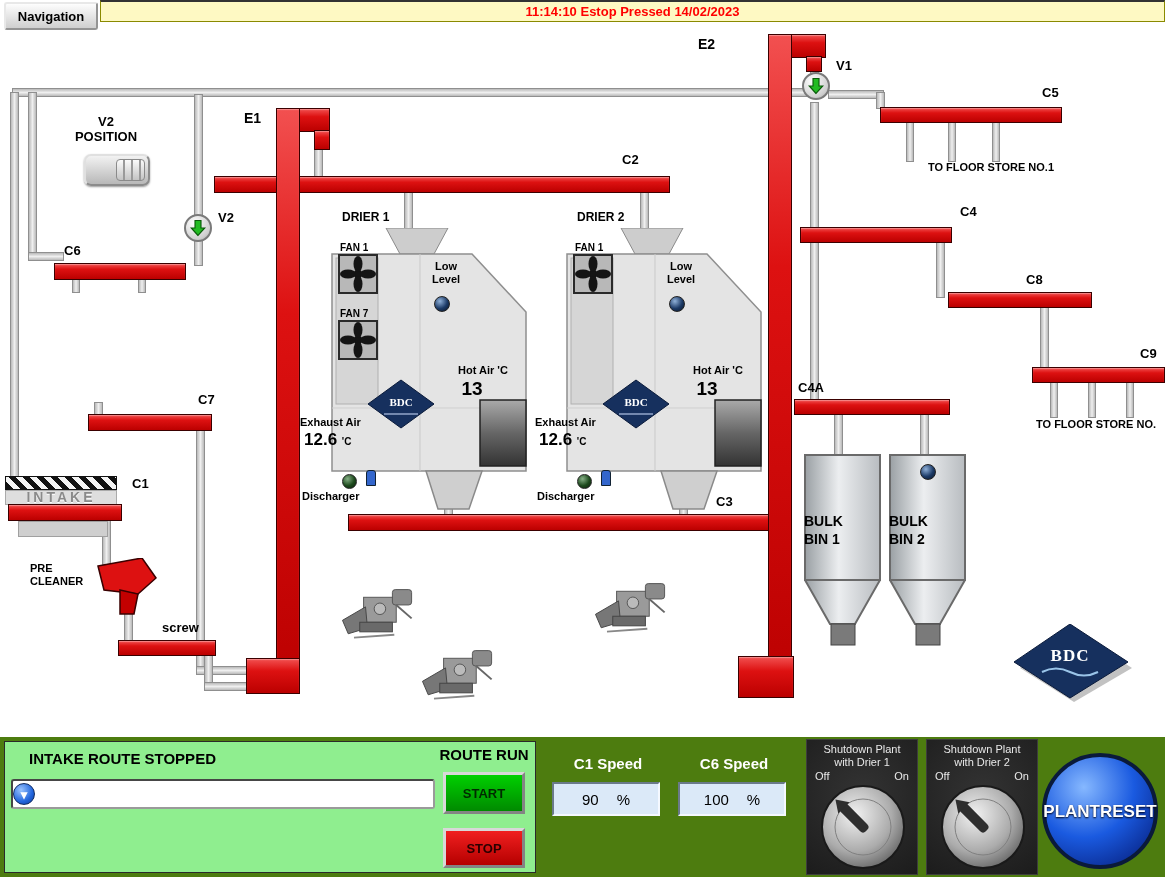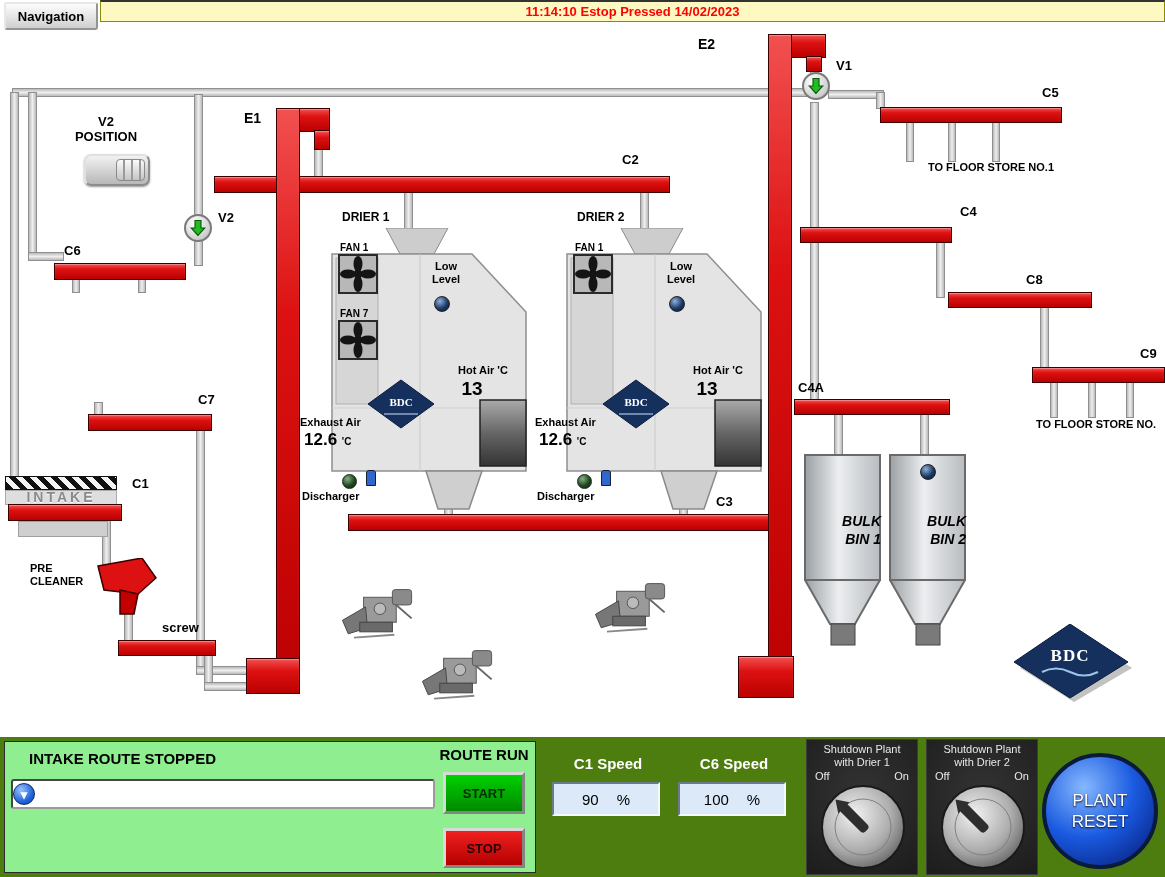--- a/index.html
+++ b/index.html
@@ -34,21 +34,21 @@
             background:linear-gradient(180deg,#fbfbfb,#c4c4c4); border:1px solid #8a8a8a;
             background-image:repeating-linear-gradient(90deg,transparent 0 6px,#9a9a9a 6px 8px),linear-gradient(180deg,#fbfbfb,#c4c4c4); }
 
   .gray-comp { position:absolute; z-index:2; }
 
   .drier { position:absolute; width:198px; height:290px; z-index:2; }
   .drier .ov { position:absolute; font-weight:bold; color:#000; z-index:4; }
   .fanbox { position:absolute; width:40px; height:40px; z-index:4; }
 
   .bin { position:absolute; width:77px; height:192px; z-index:2; }
-  .bin .bintxt { position:absolute; left:0; right:0; top:58px; text-align:right; font-weight:bold; font-size:14px; color:#000; line-height:18px; z-index:4;font-style:italic; }
+  .bin .bintxt { position:absolute; left:0; right:0; top:58px; text-align:left; font-weight:bold; font-size:14px; color:#000; line-height:18px; z-index:4; }
 
   .bottombar { position:absolute; left:0; top:737px; width:1165px; height:140px; background:#4d7c0f; z-index:8; }
   .greenpanel { position:absolute; left:4px; top:4px; width:532px; height:132px; background:#8fee8f; border:1px solid #2a2a2a; }
   .routebox { position:absolute; left:6px; top:37px; width:424px; height:30px; background:#ffffff; border:2px inset #9a9a9a;
               border-radius:3px; display:flex; align-items:center; }
   .routebox .rtxt { flex:1; padding-left:8px; font-style:italic; font-weight:bold; font-size:12px; color:#15154f; white-space:nowrap; overflow:hidden; }
   .chev { width:22px; height:22px; border-radius:50%; margin-right:4px; flex:0 0 22px;
           background:radial-gradient(circle at 35% 30%,#9ac4ff,#2266dd 60%,#0b3a99); border:1px solid #102a60;
           color:#fff; font-size:13px; font-weight:bold; display:flex; align-items:center; justify-content:center; line-height:1; }
   .btn3d { position:absolute; border:3px outset #d8d8d8; font-weight:bold; font-size:13px; font-family:"Liberation Sans",sans-serif; }
@@ -57,22 +57,22 @@
               border-color:#6a7a8a #f4f8ff #f4f8ff #6a7a8a; display:flex; align-items:center; justify-content:center; gap:18px;
               font-size:15px; color:#000; }
   .switchtile { position:absolute; width:112px; height:136px; top:2px; background:radial-gradient(circle at 50% 40%,#333,#1c1c1c);
                 border:1px solid #3d3d3d; color:#e8e8e8; font-size:11px; }
   .switchtile .l1 { position:absolute; left:0; right:0; top:3px; text-align:center; }
   .switchtile .l2 { position:absolute; left:0; right:0; top:16px; text-align:center; }
   .switchtile .off { position:absolute; left:8px; top:30px; }
   .switchtile .on { position:absolute; right:8px; top:30px; }
   .resetbtn { position:absolute; left:1042px; top:16px; width:116px; height:116px; border-radius:50%;
               background:radial-gradient(circle at 35% 28%,#86b8ff,#1a5ae0 48%,#0a2a90 85%,#061c60);
-              border:4px solid #0a1a3a; color:#fff; font-weight:normal; font-size:17px; line-height:21px; text-align:center;
-              display:flex; flex-direction:column; align-items:center; justify-content:center; text-shadow:0 1px 2px #001; }
+              border:4px solid #0a1a3a; color:#fff; font-weight:bold; font-size:17px; line-height:21px; text-align:center;
+              display:flex; flex-direction:row; align-items:center; justify-content:center; text-shadow:0 1px 2px #001; }
   .hatch { position:absolute; background:repeating-linear-gradient(45deg,#111 0 5px,#f4f4f4 5px 10px); border:1px solid #111; z-index:2; }
 </style>
 </head>
 <body>
 
 <div style="position:absolute;inset:0;">
 
   <div class="banner">
     <span>11:14:10 Estop Pressed 14/02/2023</span>
   </div>

